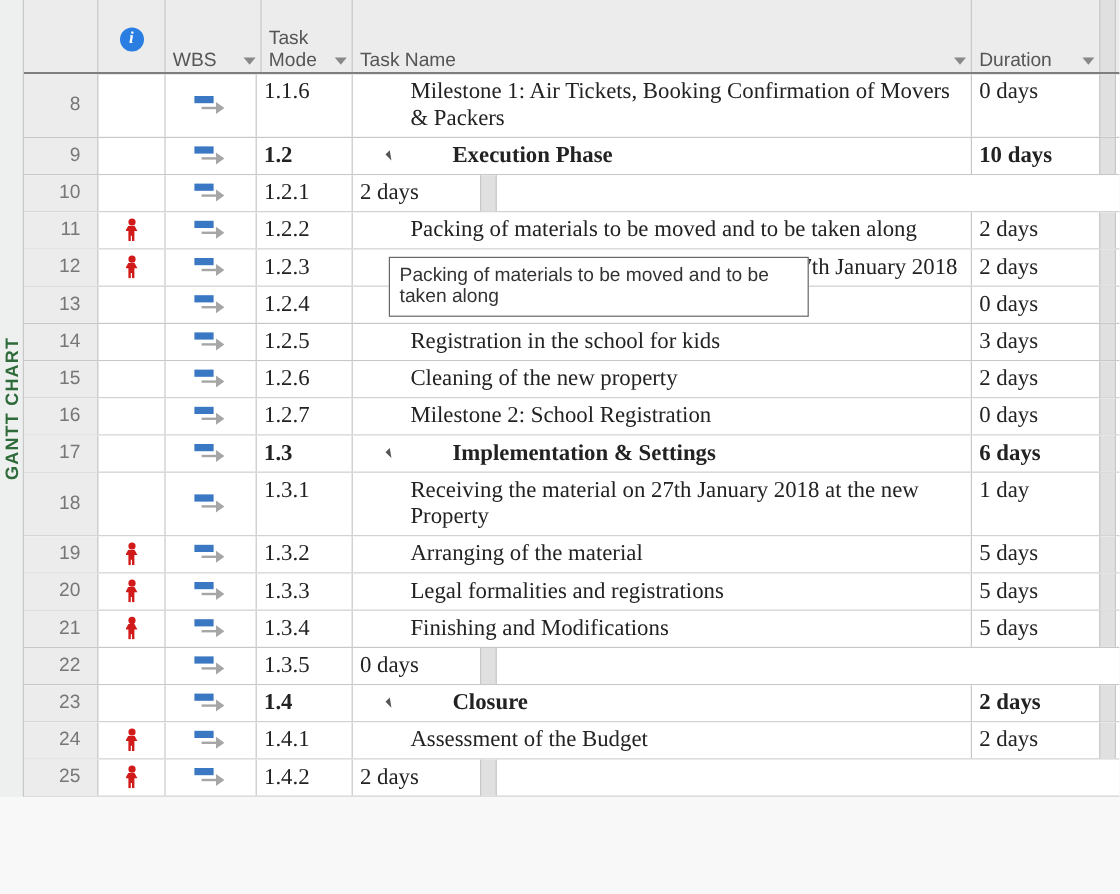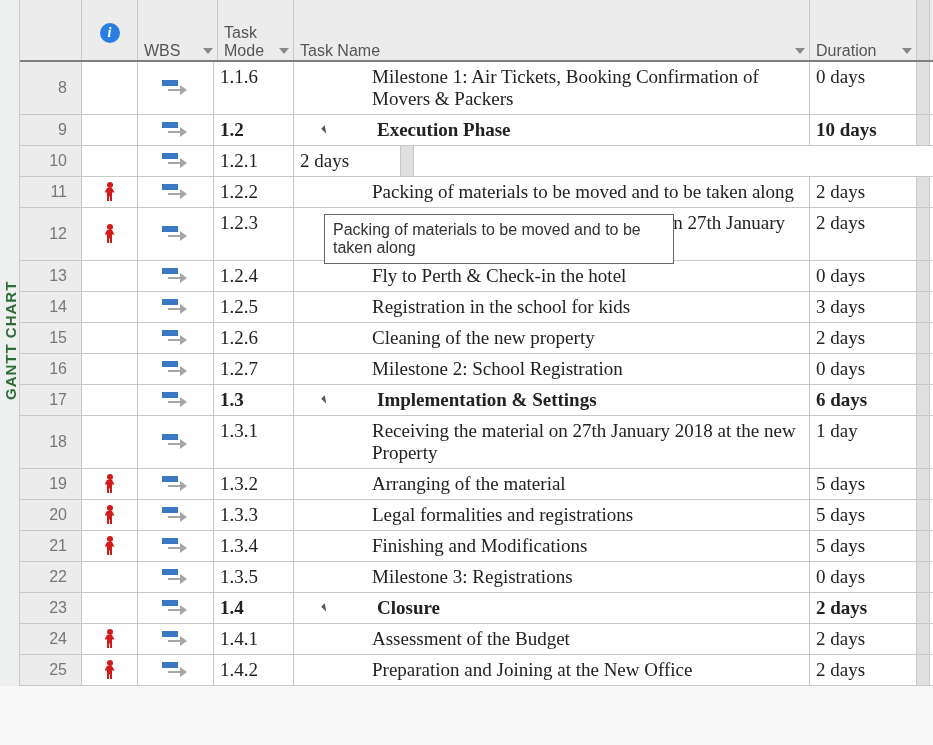--- a/index.html
+++ b/index.html
@@ -86,21 +86,21 @@
     font-size: 16px;
     justify-content: flex-end;
     align-items: center;
     padding-right: 14px;
   }
   .body-row .col-info { align-items: center; justify-content: center; }
   .body-row .col-mode { align-items: center; justify-content: center; }
   .bold { font-weight: bold; }
   .taskname { display:flex; align-items:flex-start; }
   .indent1 { margin-left: 22px; gap: 44px; }
-  .indent2 { margin-left: 72px; }
+  .indent2 { margin-left: 42px; }
   .coll-tri {
     display:inline-block;
     width:0;height:0;
     border-top:5px solid transparent;
     border-left:7px solid #555;
     transform: rotate(45deg);
     margin-right:4px;
     margin-top:8px;
   }
   
@@ -443,25 +443,20 @@
     </div>
     <div class="body-row">
       <div class="cell col-rownum">22</div>
       <div class="cell col-info"></div>
       <div class="cell col-mode">
         <div class="mode-icon">
           <div class="mode-arrowhead"></div>
         </div>
       </div>
       <div class="cell col-wbs">1.3.5</div>
-      <div class="cell col-task">
-        <div class="taskname indent2">
-          <span>Milestone 3: Registrations</span>
-        </div>
-      </div>
       <div class="cell col-dur">0 days</div>
       <div class="cell col-edge"></div>
     </div>
     <div class="body-row">
       <div class="cell col-rownum">23</div>
       <div class="cell col-info"></div>
       <div class="cell col-mode">
         <div class="mode-icon">
           <div class="mode-arrowhead"></div>
         </div>
@@ -499,23 +494,18 @@
       <div class="cell col-rownum">25</div>
       <div class="cell col-info">
         <div class="person-icon"></div>
       </div>
       <div class="cell col-mode">
         <div class="mode-icon">
           <div class="mode-arrowhead"></div>
         </div>
       </div>
       <div class="cell col-wbs">1.4.2</div>
-      <div class="cell col-task">
-        <div class="taskname indent2">
-          <span>Preparation and Joining at the New Office</span>
-        </div>
-      </div>
       <div class="cell col-dur">2 days</div>
       <div class="cell col-edge"></div>
     </div>
   </div>
 
 <div class="tooltip">Packing of materials to be moved and to be taken along</div>
 
 </body></html>

